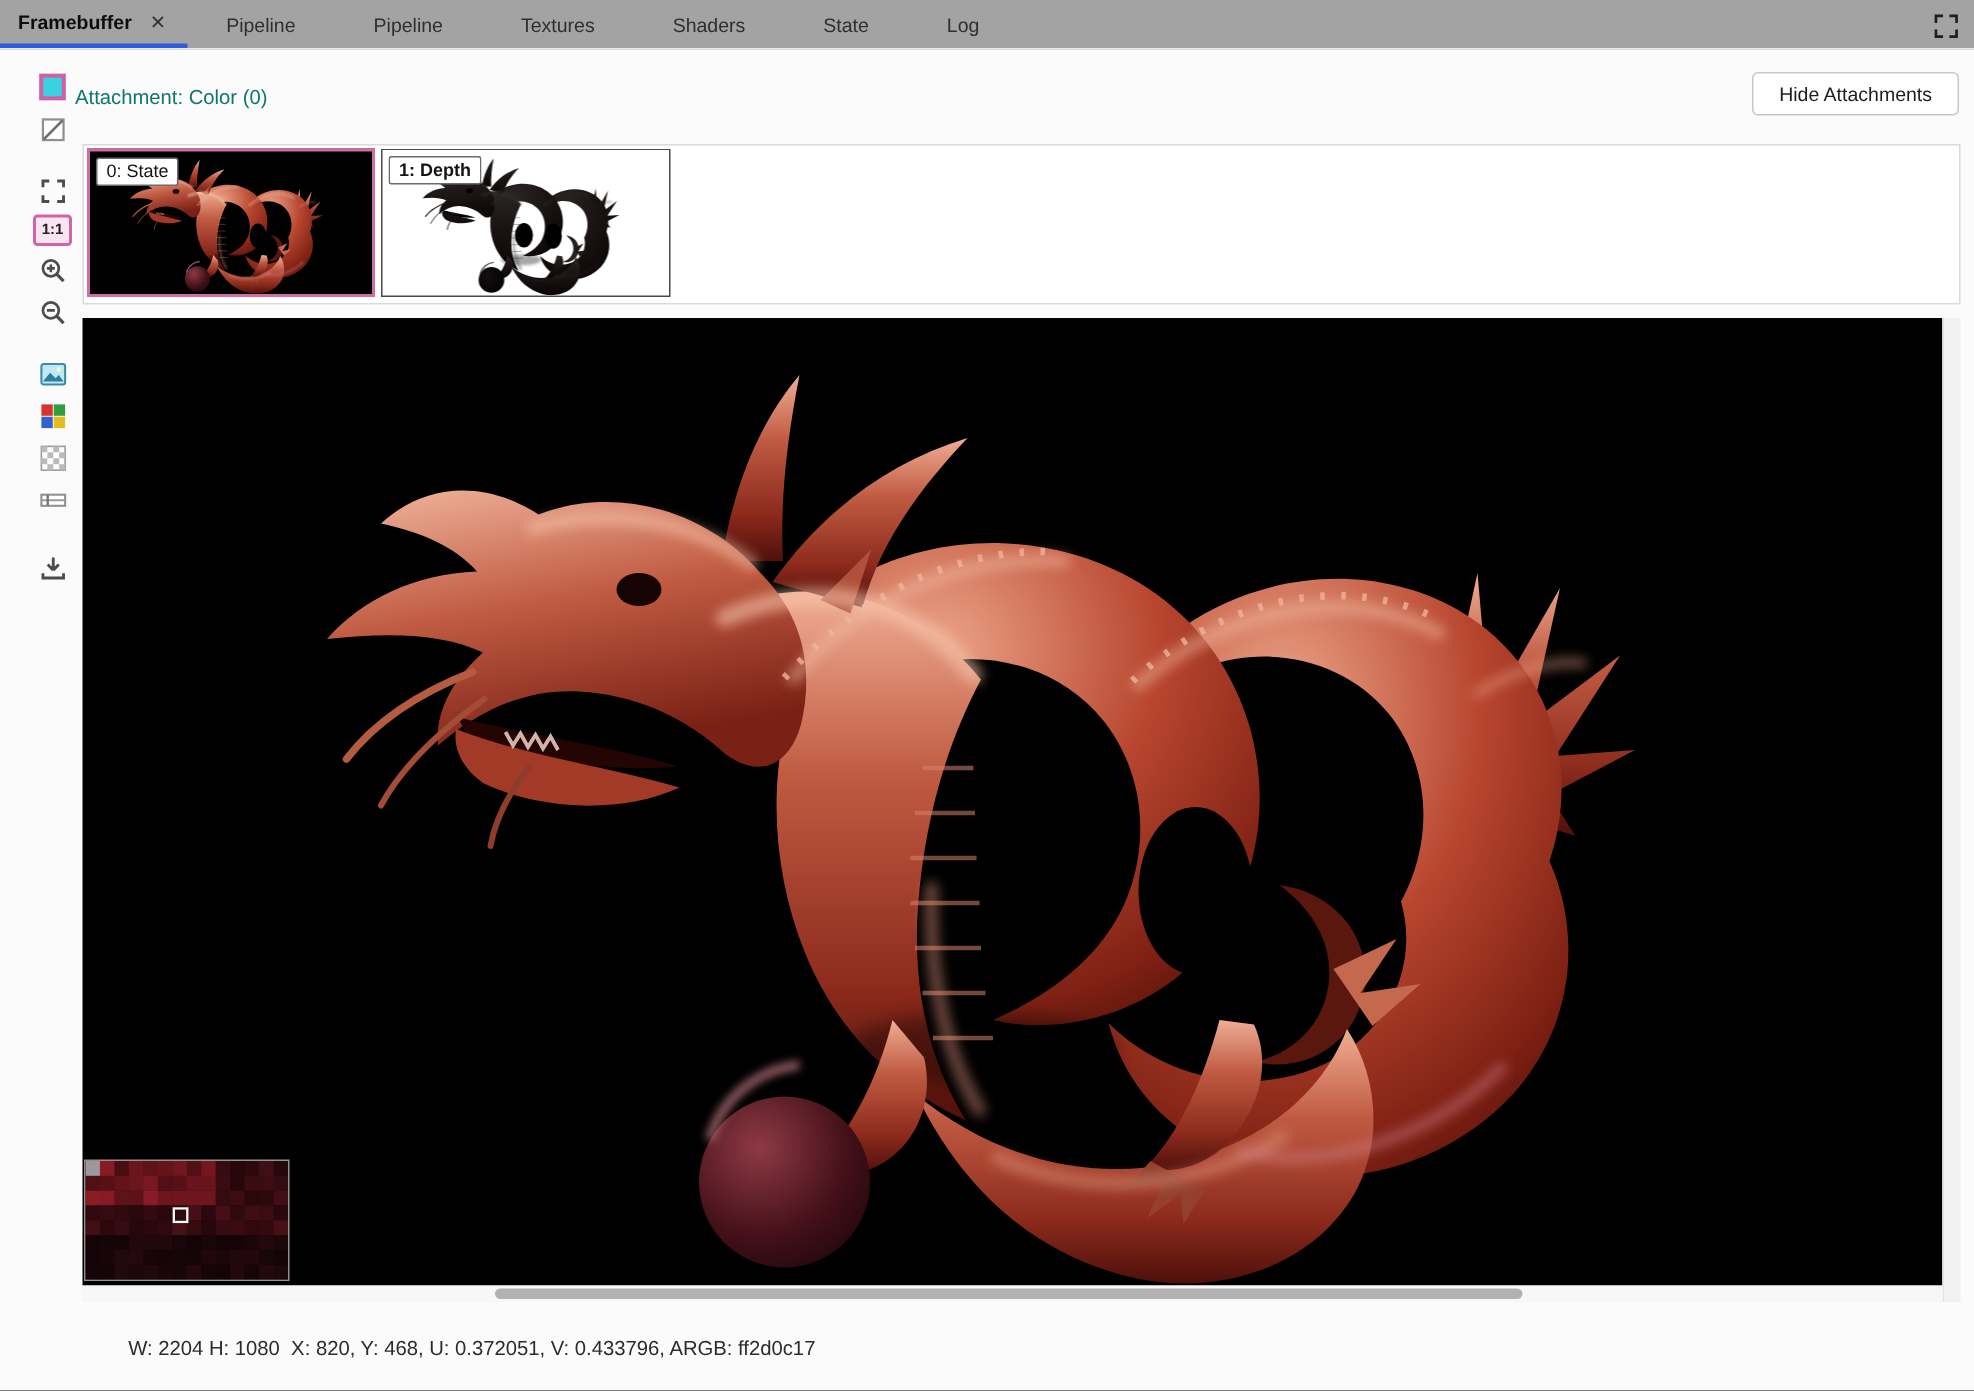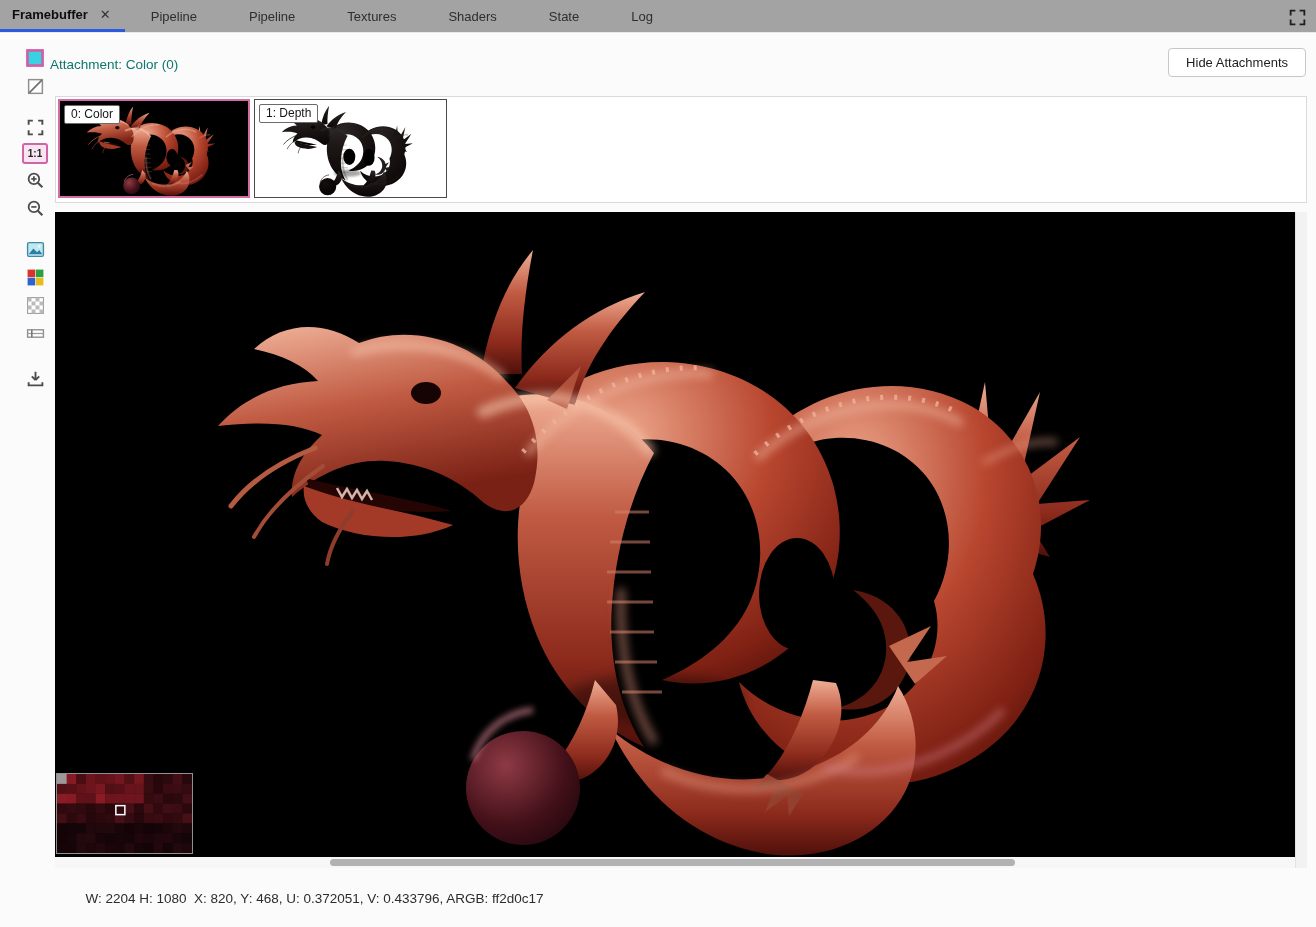--- a/index.html
+++ b/index.html
@@ -56,21 +56,21 @@
     font-size:10px; font-weight:bold; color:#232323; width:26px; height:21px;
   }
 
   
   .attachments-panel {
     position:absolute; left:55px; top:96px; width:1252px; height:107px;
     background:#ffffff; border:1px solid #dadada;
   }
   .thumb { position:absolute; top:2px; height:99px; }
   .thumb.sel { left:2px; width:192px; background:#000; border:2px solid #d36ba4; }
-  .thumb.depth { left:198px; width:193px; background:#ffffff; border:1px solid #4a4a4a; }
+  .thumb.depth { left:198px; width:193px; background:#ffffff; border:1px solid #4a4a4a;font-weight:bold; }
   .thumb svg { width:100%; height:100%; display:block; }
   .depth-art { filter: brightness(0.22) saturate(0.25); }
   .chip {
     position:absolute; left:4px; top:4px;
     background:#ffffff; border:1px solid #6b6b6b; border-radius:2px;
     padding:1px 6px 2px 6px; font-size:12px; color:#141414; white-space:nowrap;
   }
 
   
   .viewport {
@@ -311,21 +311,21 @@
       <path d="M2.5,12.5 V15.5 H15.5 V12.5" stroke="#4c4c4c" stroke-width="1.8" fill="none"></path>
     </svg>
   </button>
 </div>
 
 <div class="attachments-panel">
   <div class="thumb sel">
     <svg viewBox="0 0 1240 645" preserveAspectRatio="xMidYMid meet">
         <use href="#dragonArt"></use>
       </svg>
-    <span class="chip">0: Color</span>
+    <span class="chip">0: State</span>
   </div>
   <div class="thumb depth">
     <svg class="depth-art" viewBox="0 0 1240 645" preserveAspectRatio="xMidYMid meet">
         <use href="#dragonArt"></use>
       </svg>
     <span class="chip">1: Depth</span>
   </div>
 </div>
 
 <div class="viewport">

